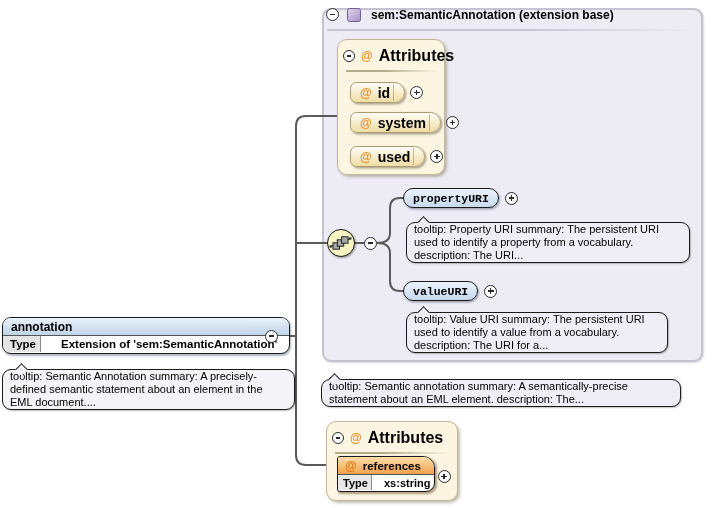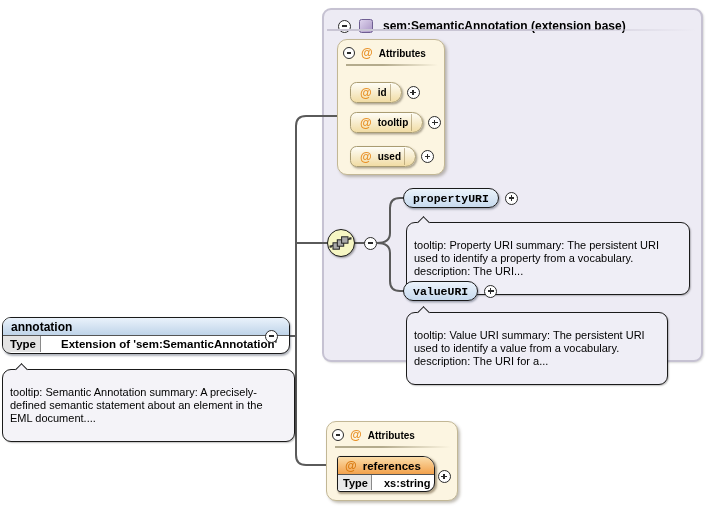--- a/index.html
+++ b/index.html
@@ -8,21 +8,21 @@
   #canvas { position:relative; width:718px; height:508px; background:#ffffff; overflow:hidden; }
 
   
   #wires { position:absolute; left:0; top:0; width:718px; height:508px; z-index:3; pointer-events:none; }
 
   
   .panel { position:absolute; left:322px; top:8px; width:381px; height:354px;
            background:#edebf4; border:2px solid #c6c2d2; border-radius:9px; z-index:1;
            box-shadow:1px 1px 2px rgba(0,0,0,.15); }
   .panel-header { position:absolute; left:322px; top:8px; width:381px; height:36px; z-index:4;
-                  display:flex; align-items:center;margin-left:12px; }
+                  display:flex; align-items:flex-start; }
   .panel-title { font-size:12px; font-weight:bold; color:#000; }
   .panel-sep { position:absolute; left:327px; top:29px; width:370px; height:2px; z-index:4;
                background:linear-gradient(to right,#c9c5d4 55%,rgba(201,197,212,0)); }
 
   
   .toggle { position:relative; width:13px; height:13px; border:1.3px solid #2a2a2a; border-radius:50%;
             background:#fff; flex:0 0 auto; z-index:5; }
   .toggle::before { content:""; position:absolute; left:2.6px; right:2.6px; top:50%; height:1.3px;
                     margin-top:-0.65px; background:#2a2a2a; }
   .toggle.plus::after { content:""; position:absolute; top:2.6px; bottom:2.6px; left:50%; width:1.3px;
@@ -33,33 +33,33 @@
   
   .ct-icon { width:14px; height:14px; border:1px solid #6f5e93; border-radius:2.5px;
              background:linear-gradient(135deg,#ddd3ec 0%,#ab96c6 100%); margin:0 10px 0 8px; }
 
   .at { color:#e8922a; font-weight:bold; font-size:12px; line-height:1; }
 
   
   .attr-box { position:absolute; background:#fcf5e1; border:1.5px solid #c2b795; border-radius:10px;
               box-shadow:2px 2px 3px rgba(120,110,90,.45); z-index:4; }
   .attr-box .hdr { display:flex; align-items:center; gap:6px; padding:7px 0 0 5px; }
-  .attr-box .hdr .lbl { font-size:10px; font-weight:bold; color:#000; }
+  .attr-box .hdr .lbl { font-size:16px; font-weight:bold; color:#000; }
   .attr-box .sep { height:2px; margin:5px 6px 0 8px;
                    background:linear-gradient(to right,#b4ab8d 40%,rgba(180,171,141,0)); }
 
   
   .attr-row { position:absolute; display:flex; align-items:center; gap:5px; z-index:5; }
   .attr-pill { position:relative; display:inline-flex; align-items:center; gap:6px; height:21px;
                padding:0 14px 0 9px; background:linear-gradient(#fefdf6,#f1dca4);
                border:1px solid #a99c72; border-radius:8px 13px 13px 8px;
                box-shadow:1.5px 1.5px 2px rgba(100,90,70,.5); }
   .attr-pill::after { content:""; position:absolute; right:4px; top:1px; bottom:1px; width:6px;
                       border-left:1px solid rgba(150,132,85,.55); border-radius:0 12px 12px 0; }
-  .attr-pill .nm { font-size:10px; font-weight:bold; color:#000; }
+  .attr-pill .nm { font-size:14px; font-weight:bold; color:#000; }
 
   
   .el-row { position:absolute; display:flex; align-items:center; gap:6px; z-index:5; }
   .el-pill { display:inline-flex; align-items:center; height:20px; padding:0 9px;
              background:linear-gradient(#ebf3fb,#c7daee); border:1.4px solid #1a1a1a;
              border-radius:10px; box-shadow:1px 1.5px 2px rgba(60,70,90,.45); }
   .el-pill .nm { font-size:11.5px; font-weight:bold; color:#000;font-family:Liberation Mono, monospace; }
 
   
   .seq-icon { position:absolute; left:327px; top:229px; width:28px; height:28px; border-radius:50%;
@@ -85,21 +85,21 @@
   .ref-box .name-row { height:18px; display:flex; align-items:center; gap:6px; padding-left:7px;
                        background:linear-gradient(#fbdda9,#f2a14c); border-bottom:1px solid #555;
                        font-size:11.5px; font-weight:bold; }
   .ref-box .type-row { height:15px; display:flex; align-items:stretch; font-size:11px; font-weight:bold; }
   .ref-box .type-cell { width:34px; display:flex; align-items:center; padding-left:5px;
                         background:#e8e8e8; border-right:1px solid #8a8a8a; }
   .ref-box .type-val { display:flex; align-items:center; padding-left:12px; background:#fff; }
 
   
   .tip { position:absolute; background:#efeef6; border:1.2px solid #1a1a1a; border-radius:9px;
-         padding:16px 7px; font-size:11px; line-height:13px; color:#000; z-index:4;
+         padding:0 7px; font-size:11px; line-height:13px; color:#000; z-index:4;
          box-shadow:1px 1px 1.5px rgba(0,0,0,.25); }
   .tip .ptr { position:absolute; top:-5.5px; width:9px; height:9px; background:inherit;
               border-left:1.2px solid #1a1a1a; border-top:1.2px solid #1a1a1a;
               transform:rotate(45deg); background:#efeef6; }
   .tip.lite { background:#f4f3f8; } .tip.lite .ptr { background:#f4f3f8; }
 </style>
 </head>
 <body>
 
 <div id="canvas">
@@ -136,21 +136,21 @@
     <span class="attr-pill">
       <span class="at">@</span>
       <span class="nm">id</span>
     </span>
     <span class="toggle plus"></span>
   </div>
 
   <div class="attr-row" style="left:350px; top:112px;">
     <span class="attr-pill">
       <span class="at">@</span>
-      <span class="nm">tooltip</span>
+      <span class="nm">system</span>
     </span>
     <span class="toggle plus"></span>
   </div>
 
   <div class="attr-row" style="left:350px; top:146px;">
     <span class="attr-pill">
       <span class="at">@</span>
       <span class="nm">used</span>
     </span>
     <span class="toggle plus"></span>
@@ -199,20 +199,24 @@
       <span class="type-val">Extension of 'sem:SemanticAnnotation'</span>
     </div>
   </div>
   <span class="toggle abs" style="left:265px; top:329.5px;"></span>
 
   <div class="tip lite" style="left:2px; top:369px; width:293px;">
     <span class="ptr" style="left:14px;"></span>
     <span>tooltip: Semantic Annotation summary: A precisely-defined semantic statement about an element in the EML document....</span>
   </div>
 
+  <div class="tip" style="left:321px; top:379px; width:360px;">
+    <span class="ptr" style="left:8px;"></span>
+    <span>tooltip: Semantic annotation summary: A semantically-precise statement about an EML element. description: The...</span>
+  </div>
 
   <div class="attr-box" style="left:326px; top:421px; width:132px; height:80px;">
     <div class="hdr">
       <span class="toggle sm"></span>
       <span class="at">@</span>
       <span class="lbl">Attributes</span>
     </div>
     <div class="sep"></div>
   </div>
 

